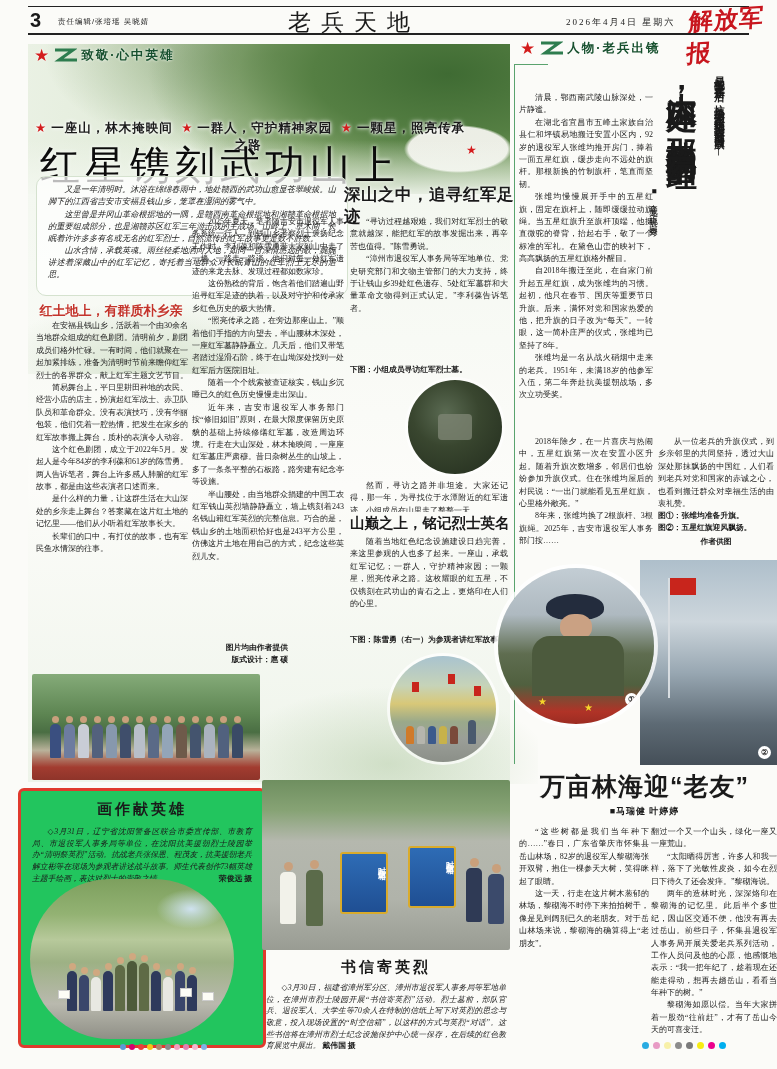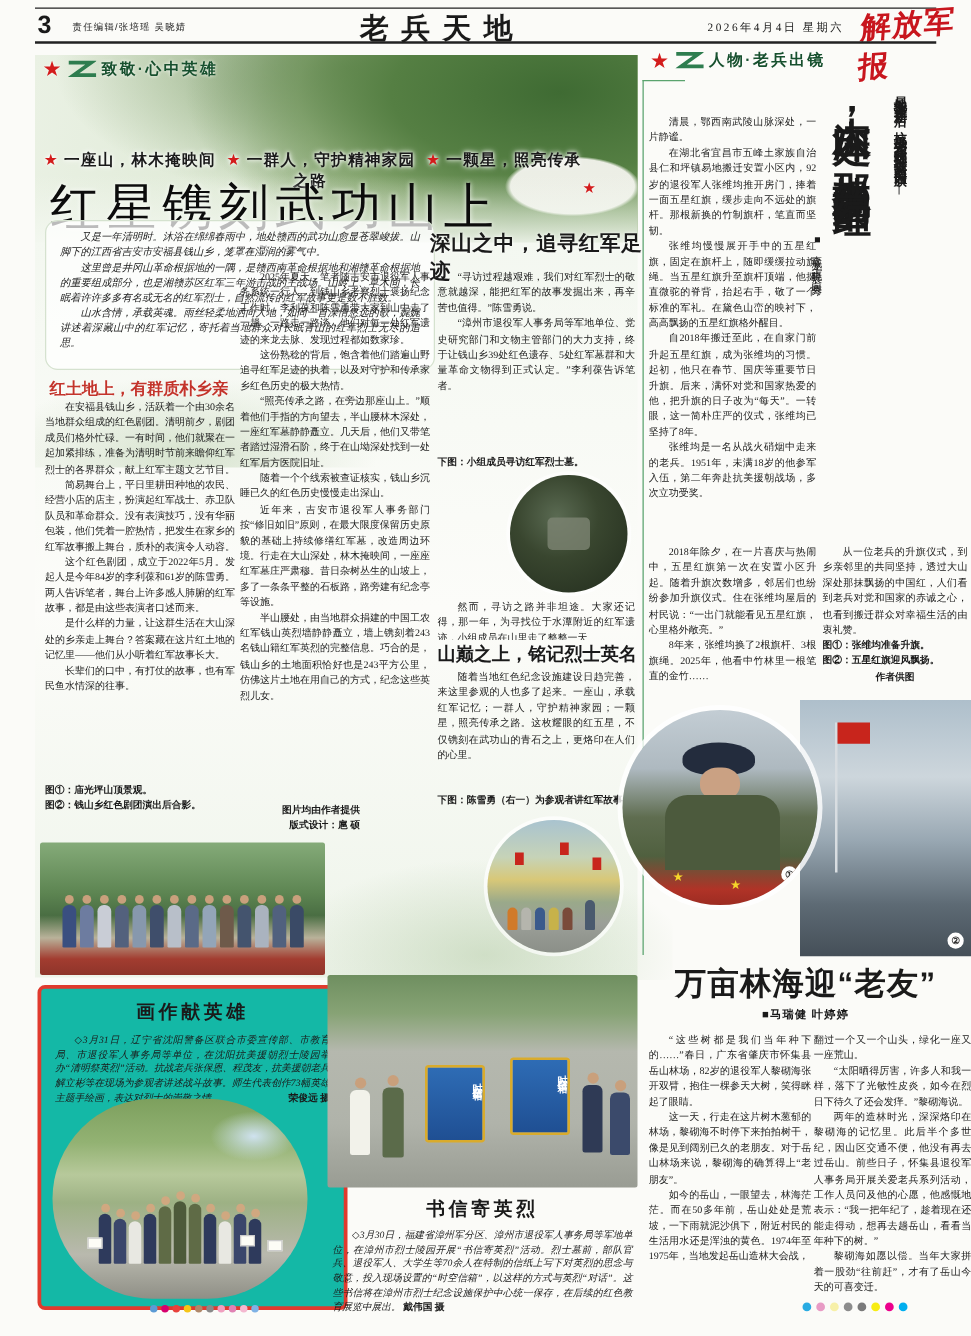--- a/index.html
+++ b/index.html
@@ -5,21 +5,21 @@
   * { margin:0; padding:0; box-sizing:border-box; }
   body { width:777px; height:1069px; background:#fbfbf8; font-family:"Liberation Serif","DejaVu Serif",serif; color:#1a1a1a; position:relative; overflow:hidden; }
   .abs { position:absolute; }
   .sans { font-family:"Liberation Sans","DejaVu Sans",sans-serif; }
 
   
   .rule-top { left:28px; top:6px; width:721px; height:1px; background:#222; }
   .rule-bot { left:28px; top:33px; width:721px; height:2px; background:#222; }
   .pageno { left:30px; top:9px; font-size:20px; font-weight:bold; }
   .editors { left:58px; top:17px; font-size:7.5px; letter-spacing:1px; color:#222; }
-  .sec-title { left:0; top:7px; width:708px; text-align:center; font-size:23px; font-weight:bold; letter-spacing:10px; }
+  .sec-title { left:0; top:7px; width:708px; text-align:center; font-size:23px; font-weight:normal; letter-spacing:10px; }
   .pdate { left:566px; top:16px; font-size:9px; letter-spacing:2px; }
   .masthead { left:688px; top:3px; font-size:24px; font-weight:bold; color:#c8161e; transform:skewX(-8deg) rotate(-4deg); letter-spacing:1px; }
 
   
   .leftart { left:28px; top:44px; width:482px; height:738px; background:linear-gradient(180deg,#eef4ea 0%, #f6f9f3 30%, #fcfcf9 60%, #eef4ea 100%); }
   .banner { position:absolute; left:0; top:0; width:482px; height:150px;
      background:
        radial-gradient(ellipse 90px 40px at 430px 105px, rgba(244,244,238,.95) 55%, rgba(244,244,238,0) 60%),
        radial-gradient(ellipse 300px 140px at 420px 30px, #3f6b33 0%, #557f43 45%, rgba(110,148,88,.6) 70%, rgba(220,232,210,0) 100%),
        radial-gradient(ellipse 260px 120px at 250px 10px, rgba(86,120,70,.75) 0%, rgba(130,160,110,.4) 55%, rgba(230,238,224,0) 90%),
@@ -54,21 +54,21 @@
      background:linear-gradient(180deg,#a9c3cf 0%, #c6d3b8 28%, #d8c878 45%, #9aa98a 62%, #9b9f98 78%, #8b8f88 100%); }
   .flagbit { position:absolute; width:7px; height:10px; background:#c8251c; }
   .figbit { position:absolute; width:8px; height:18px; border-radius:4px 4px 1px 1px; bottom:18px; }
   .groupphoto { position:absolute; left:4px; top:630px; width:228px; height:106px; overflow:hidden; border-radius:2px;
      background:linear-gradient(180deg,#85ab79 0%, #5d8552 38%, #4a6e43 55%, #b9b29a 72%, #a23c30 88%, #8e342a 100%); }
   .gp-row { position:absolute; left:0; bottom:22px; width:228px; display:flex; justify-content:center; gap:3px; align-items:flex-end; }
   .gp-fig { width:11px; height:34px; border-radius:5px 5px 1px 1px; }
   .gp-fig::before { content:""; display:block; width:7px; height:7px; border-radius:50%; background:#c9a07c; margin:-8px auto 1px auto; }
 
   
-  .redbox { left:30px; top:788px; width:248px; height:260px; border:3px solid #e03a2e; border-radius:6px; background:#14b8a6; }
+  .redbox { left:18px; top:788px; width:248px; height:260px; border:3px solid #e03a2e; border-radius:6px; background:#22c55e; }
   .redbox h2 { text-align:center; font-size:15px; font-weight:bold; letter-spacing:3px; margin-top:9px; }
   .redbox .txt { margin:7px 11px 0 11px; font-size:7.8px; line-height:1.5; font-style:italic; text-align:justify; text-indent:2em; }
   .redbox .byline { font-style:normal; font-weight:bold; float:right; }
   .stadium { position:absolute; left:9px; top:88px; width:204px; height:160px; border-radius:80px; overflow:hidden;
      background:linear-gradient(180deg,#7da05e 0%, #93b273 22%, #b7c99b 38%, #9db184 52%, #b9b9ae 78%, #8f8f86 100%); }
   .st-sky { position:absolute; right:8px; top:10px; width:70px; height:40px; background:radial-gradient(ellipse, #cfe2ef 0%, rgba(207,226,239,0) 70%); }
   .st-row { position:absolute; left:0; bottom:28px; width:204px; display:flex; justify-content:center; gap:2px; align-items:flex-end; }
   .st-fig { width:10px; height:40px; border-radius:5px 5px 1px 1px; }
   .st-fig::before { content:""; display:block; width:7px; height:7px; border-radius:50%; background:#d0a880; margin:-8px auto 1px auto; }
   .st-paper { position:absolute; width:12px; height:9px; background:#fdfdf6; border:0.5px solid #ccc; }
@@ -163,24 +163,20 @@
   <h2 class="h-sec2 sans">深山之中，追寻红军足迹</h2>
   <h3 class="h-sec1">红土地上，有群质朴乡亲</h3>
   <h3 class="h-sec3 sans">山巅之上，铭记烈士英名</h3>
 
   <div class="coltxt" style="left:8px; top:276px; width:152px; height:302px;">
     <p>在安福县钱山乡，活跃着一个由30余名当地群众组成的红色剧团。清明前夕，剧团成员们格外忙碌。一有时间，他们就聚在一起加紧排练，准备为清明时节前来瞻仰红军烈士的各界群众，献上红军主题文艺节目。</p>
     <p>简易舞台上，平日里耕田种地的农民、经营小店的店主，扮演起红军战士、赤卫队队员和革命群众。没有表演技巧，没有华丽包装，他们凭着一腔热情，把发生在家乡的红军故事搬上舞台，质朴的表演令人动容。</p>
     <p>这个红色剧团，成立于2022年5月。发起人是今年84岁的李利葆和61岁的陈雪勇。两人告诉笔者，舞台上许多感人肺腑的红军故事，都是由这些表演者口述而来。</p>
     <p>是什么样的力量，让这群生活在大山深处的乡亲走上舞台？答案藏在这片红土地的记忆里——他们从小听着红军故事长大。</p>
     <p>长辈们的口中，有打仗的故事，也有军民鱼水情深的往事。</p>
-  </div>
-  <div class="caps1">
-    <div class="cap"><b>图①：庙光坪山顶景观。</b></div>
-    <div class="cap"><b>图②：钱山乡红色剧团演出后合影。</b></div>
   </div>
   <div class="credit">
     <div>图片均由作者提供</div>
     <div>版式设计：扈 硕</div>
   </div>
 
   <div class="coltxt" style="left:164px; top:172px; width:152px; height:448px;">
     <p>2025年夏天，笔者随吉安市退役军人事务系统一行人，到钱山乡考察烈士褒扬纪念工作时，李利葆和陈雪勇带大家到山中走了一趟。一路走一路谈，他们对每一处红军遗迹的来龙去脉、发现过程都如数家珍。</p>
     <p>这份熟稔的背后，饱含着他们踏遍山野追寻红军足迹的执着，以及对守护和传承家乡红色历史的极大热情。</p>
     <p>“照亮传承之路，在旁边那座山上。”顺着他们手指的方向望去，半山腰林木深处，一座红军墓静静矗立。几天后，他们又带笔者踏过湿滑石阶，终于在山坳深处找到一处红军后方医院旧址。</p>
@@ -302,21 +298,21 @@
   <p>自2018年搬迁至此，在自家门前升起五星红旗，成为张维均的习惯。起初，他只在春节、国庆等重要节日升旗。后来，满怀对党和国家热爱的他，把升旗的日子改为“每天”。一转眼，这一简朴庄严的仪式，张维均已坚持了8年。</p>
   <p>张维均是一名从战火硝烟中走来的老兵。1951年，未满18岁的他参军入伍，第二年奔赴抗美援朝战场，多次立功受奖。</p>
 </div>
 
 <div class="abs vert r-authors">■李成龙 王晓晨 向秀琴</div>
 <div class="abs vert r-headline">大山深处，那抹飘扬的中国红</div>
 <div class="abs vert r-kicker">易地搬迁至新居后，抗美援朝老兵张维均坚持在家门前升国旗——</div>
 
 <div class="abs coltxt r-colA">
   <p>2018年除夕，在一片喜庆与热闹中，五星红旗第一次在安置小区升起。随着升旗次数增多，邻居们也纷纷参加升旗仪式。住在张维均屋后的村民说：“一出门就能看见五星红旗，心里格外敞亮。”</p>
-  <p>8年来，张维均换了2根旗杆、3根旗绳。2025年，他看中竹林里一根笔直的金竹……</p>
+  <p>8年来，张维均换了2根旗杆、3根旗绳。2025年，吉安市退役军人事务部门按……</p>
 </div>
 <div class="abs coltxt r-colB">
   <p>从一位老兵的升旗仪式，到乡亲邻里的共同坚持，透过大山深处那抹飘扬的中国红，人们看到老兵对党和国家的赤诚之心，也看到搬迁群众对幸福生活的由衷礼赞。</p>
   <div class="cap"><b>图①：张维均准备升旗。</b></div>
   <div class="cap"><b>图②：五星红旗迎风飘扬。</b></div>
   <div class="r-credit">作者供图</div>
 </div>
 
 <div class="abs r-photo-rect">
   <div class="pole"></div>
@@ -330,21 +326,20 @@
   <span class="flag-star" style="left:40px; top:128px;">★</span>
   <span class="flag-star" style="left:86px; top:134px;">★</span>
   <span class="num-tag" style="right:16px; bottom:18px;">①</span>
 </div>
 
 <h1 class="abs f-headline">万亩林海迎“老友”</h1>
 <div class="abs f-authors">■马瑞健 叶婷婷</div>
 <div class="abs coltxt f-col1">
   <p>“这些树都是我们当年种下的……”春日，广东省肇庆市怀集县岳山林场，82岁的退役军人黎砌海张开双臂，抱住一棵参天大树，笑得眯起了眼睛。</p>
   <p>这一天，行走在这片树木葱郁的林场，黎砌海不时停下来拍拍树干，像是见到阔别已久的老朋友。对于岳山林场来说，黎砌海的确算得上“老朋友”。</p>
-  <p>如今的岳山，一眼望去，林海茫茫。而在50多年前，岳山处处是荒坡，一下雨就泥沙俱下，附近村民的生活用水还是浑浊的黄色。1974年至1975年，当地发起岳山造林大会战，</p>
 </div>
 <div class="abs coltxt f-col2">
   <p style="text-indent:0;">翻过一个又一个山头，绿化一座又一座荒山。</p>
   <p>“太阳晒得厉害，许多人和我一样，落下了光敏性皮炎，如今在烈日下待久了还会发痒。”黎砌海说。</p>
   <p>两年的造林时光，深深烙印在黎砌海的记忆里。此后半个多世纪，因山区交通不便，他没有再去过岳山。前些日子，怀集县退役军人事务局开展关爱老兵系列活动，工作人员问及他的心愿，他感慨地表示：“我一把年纪了，趁着现在还能走得动，想再去趟岳山，看看当年种下的树。”</p>
   <p>黎砌海如愿以偿。当年大家拼着一股劲“往前赶”，才有了岳山今天的可喜变迁。</p>
 </div>
 
 <div class="dots dots-left">
   <span class="dot" style="background:#5b9bd5;"></span>

